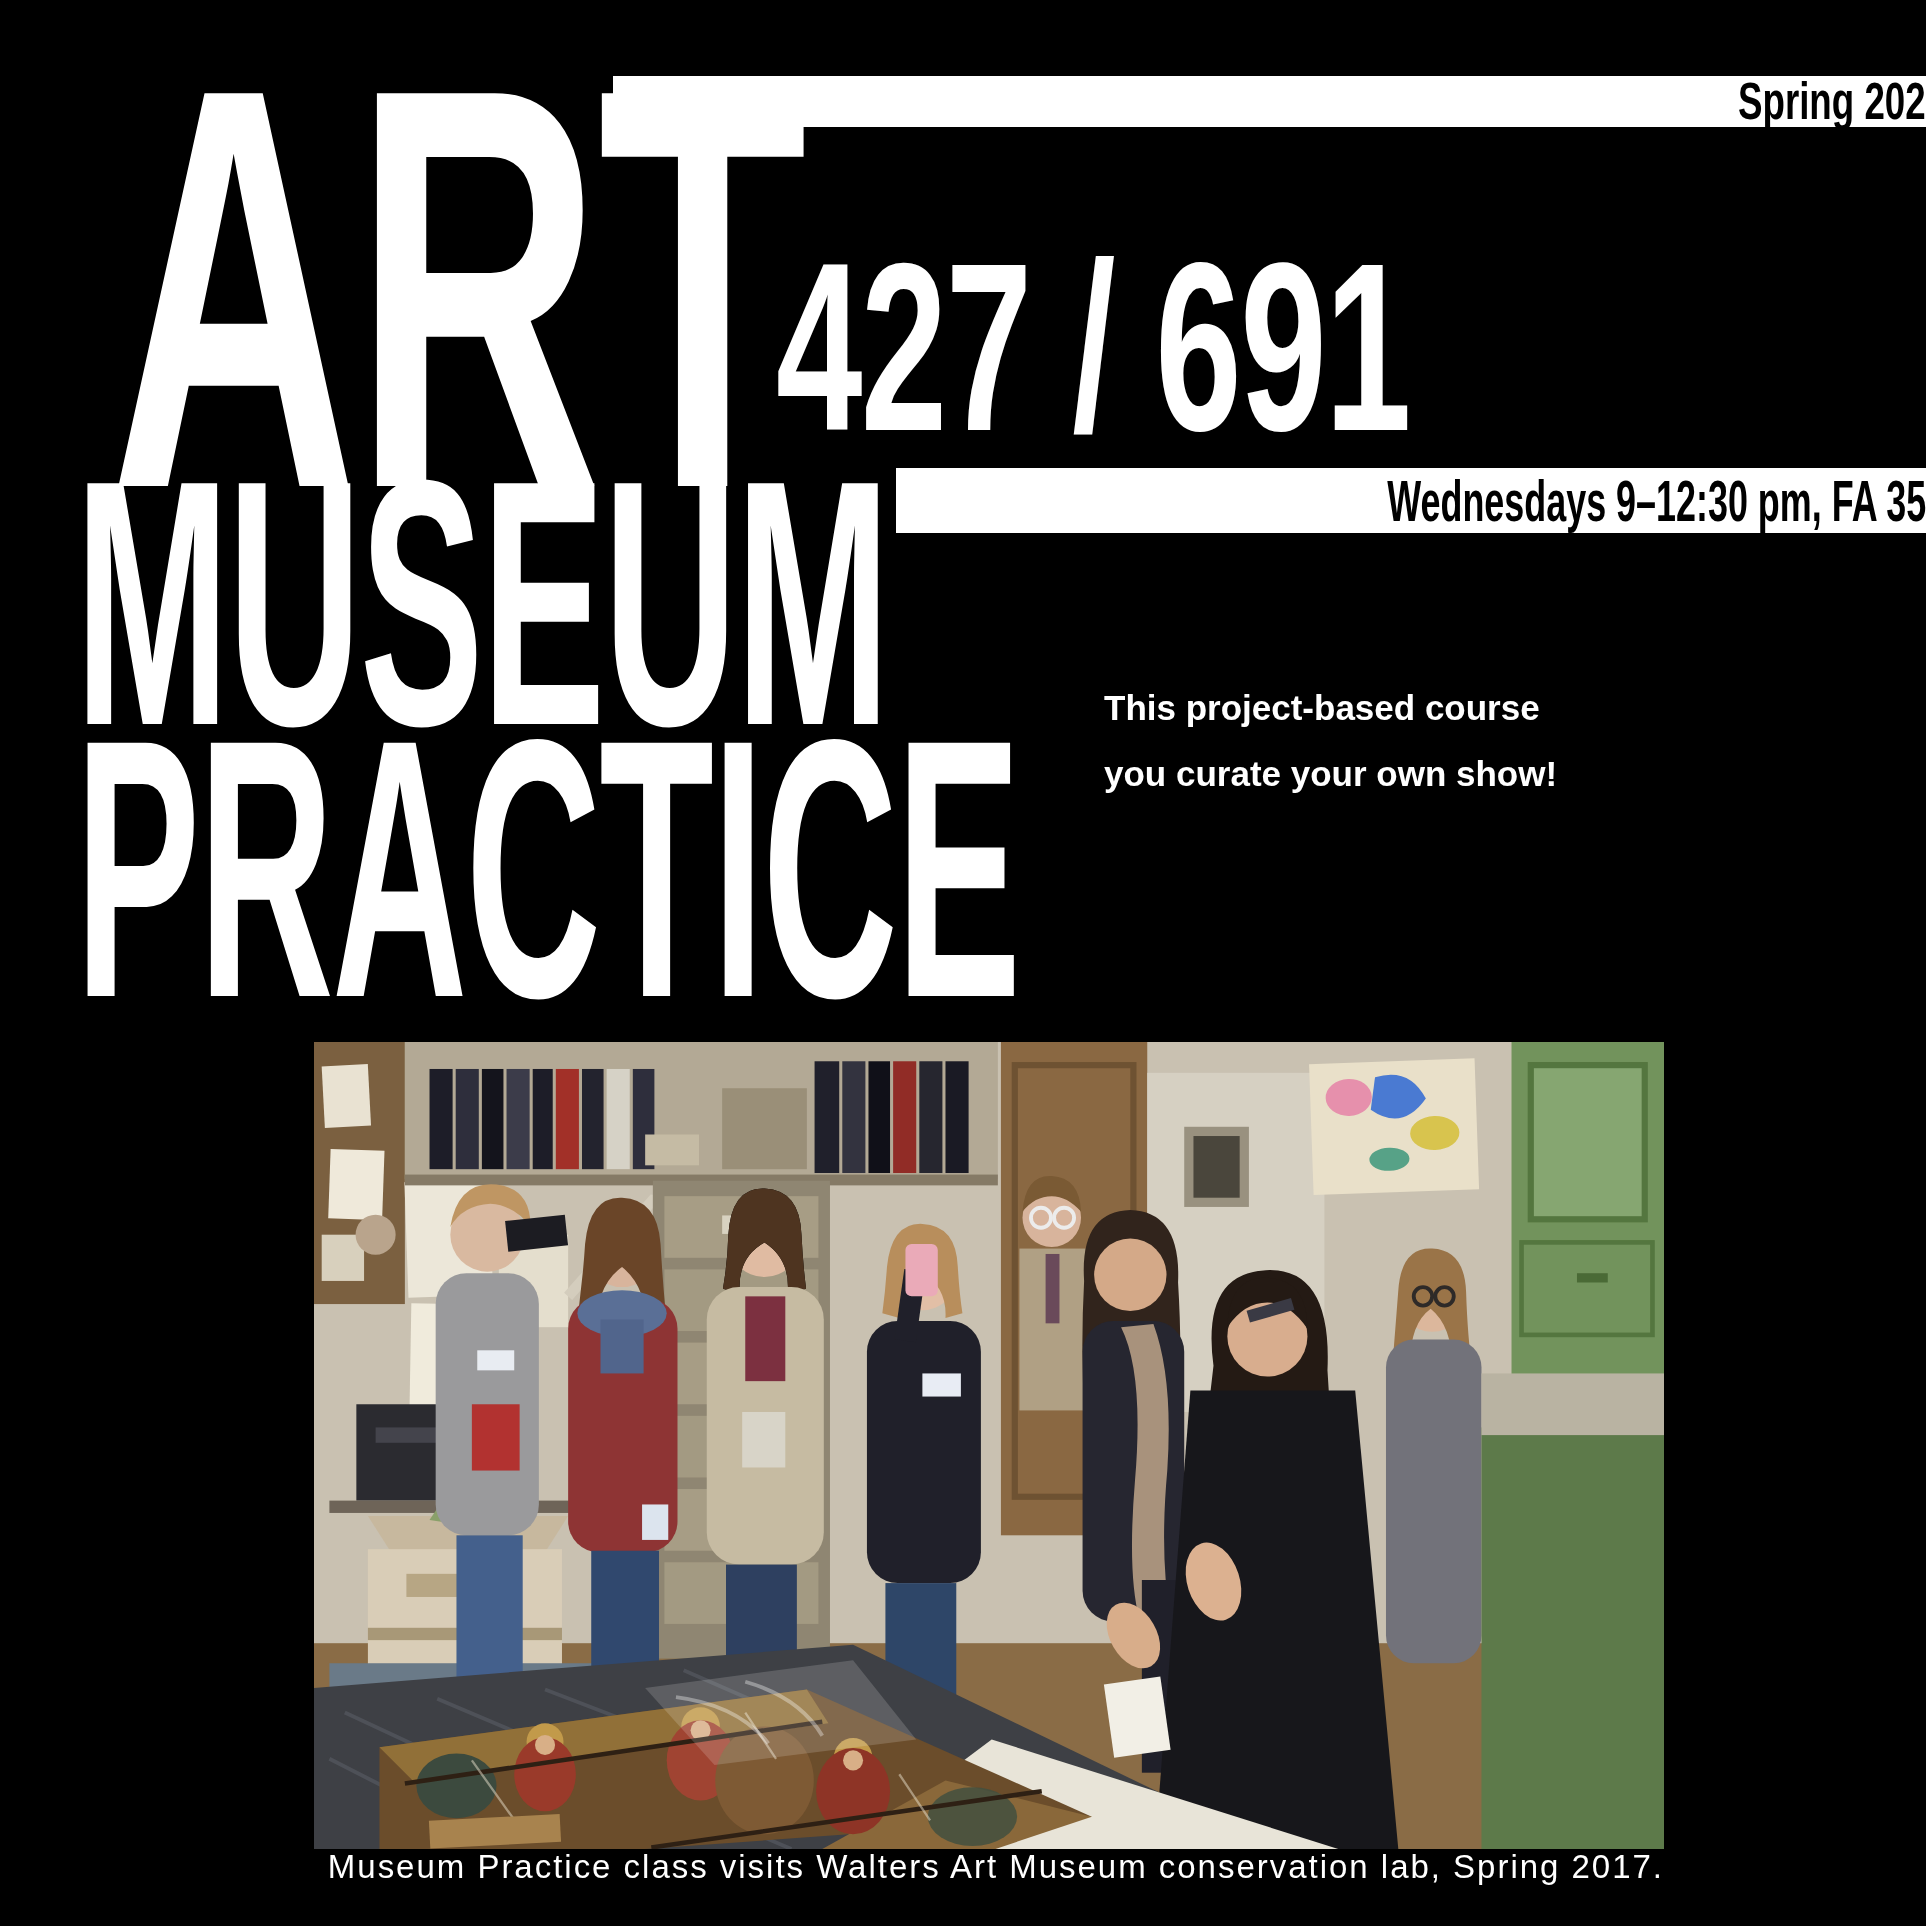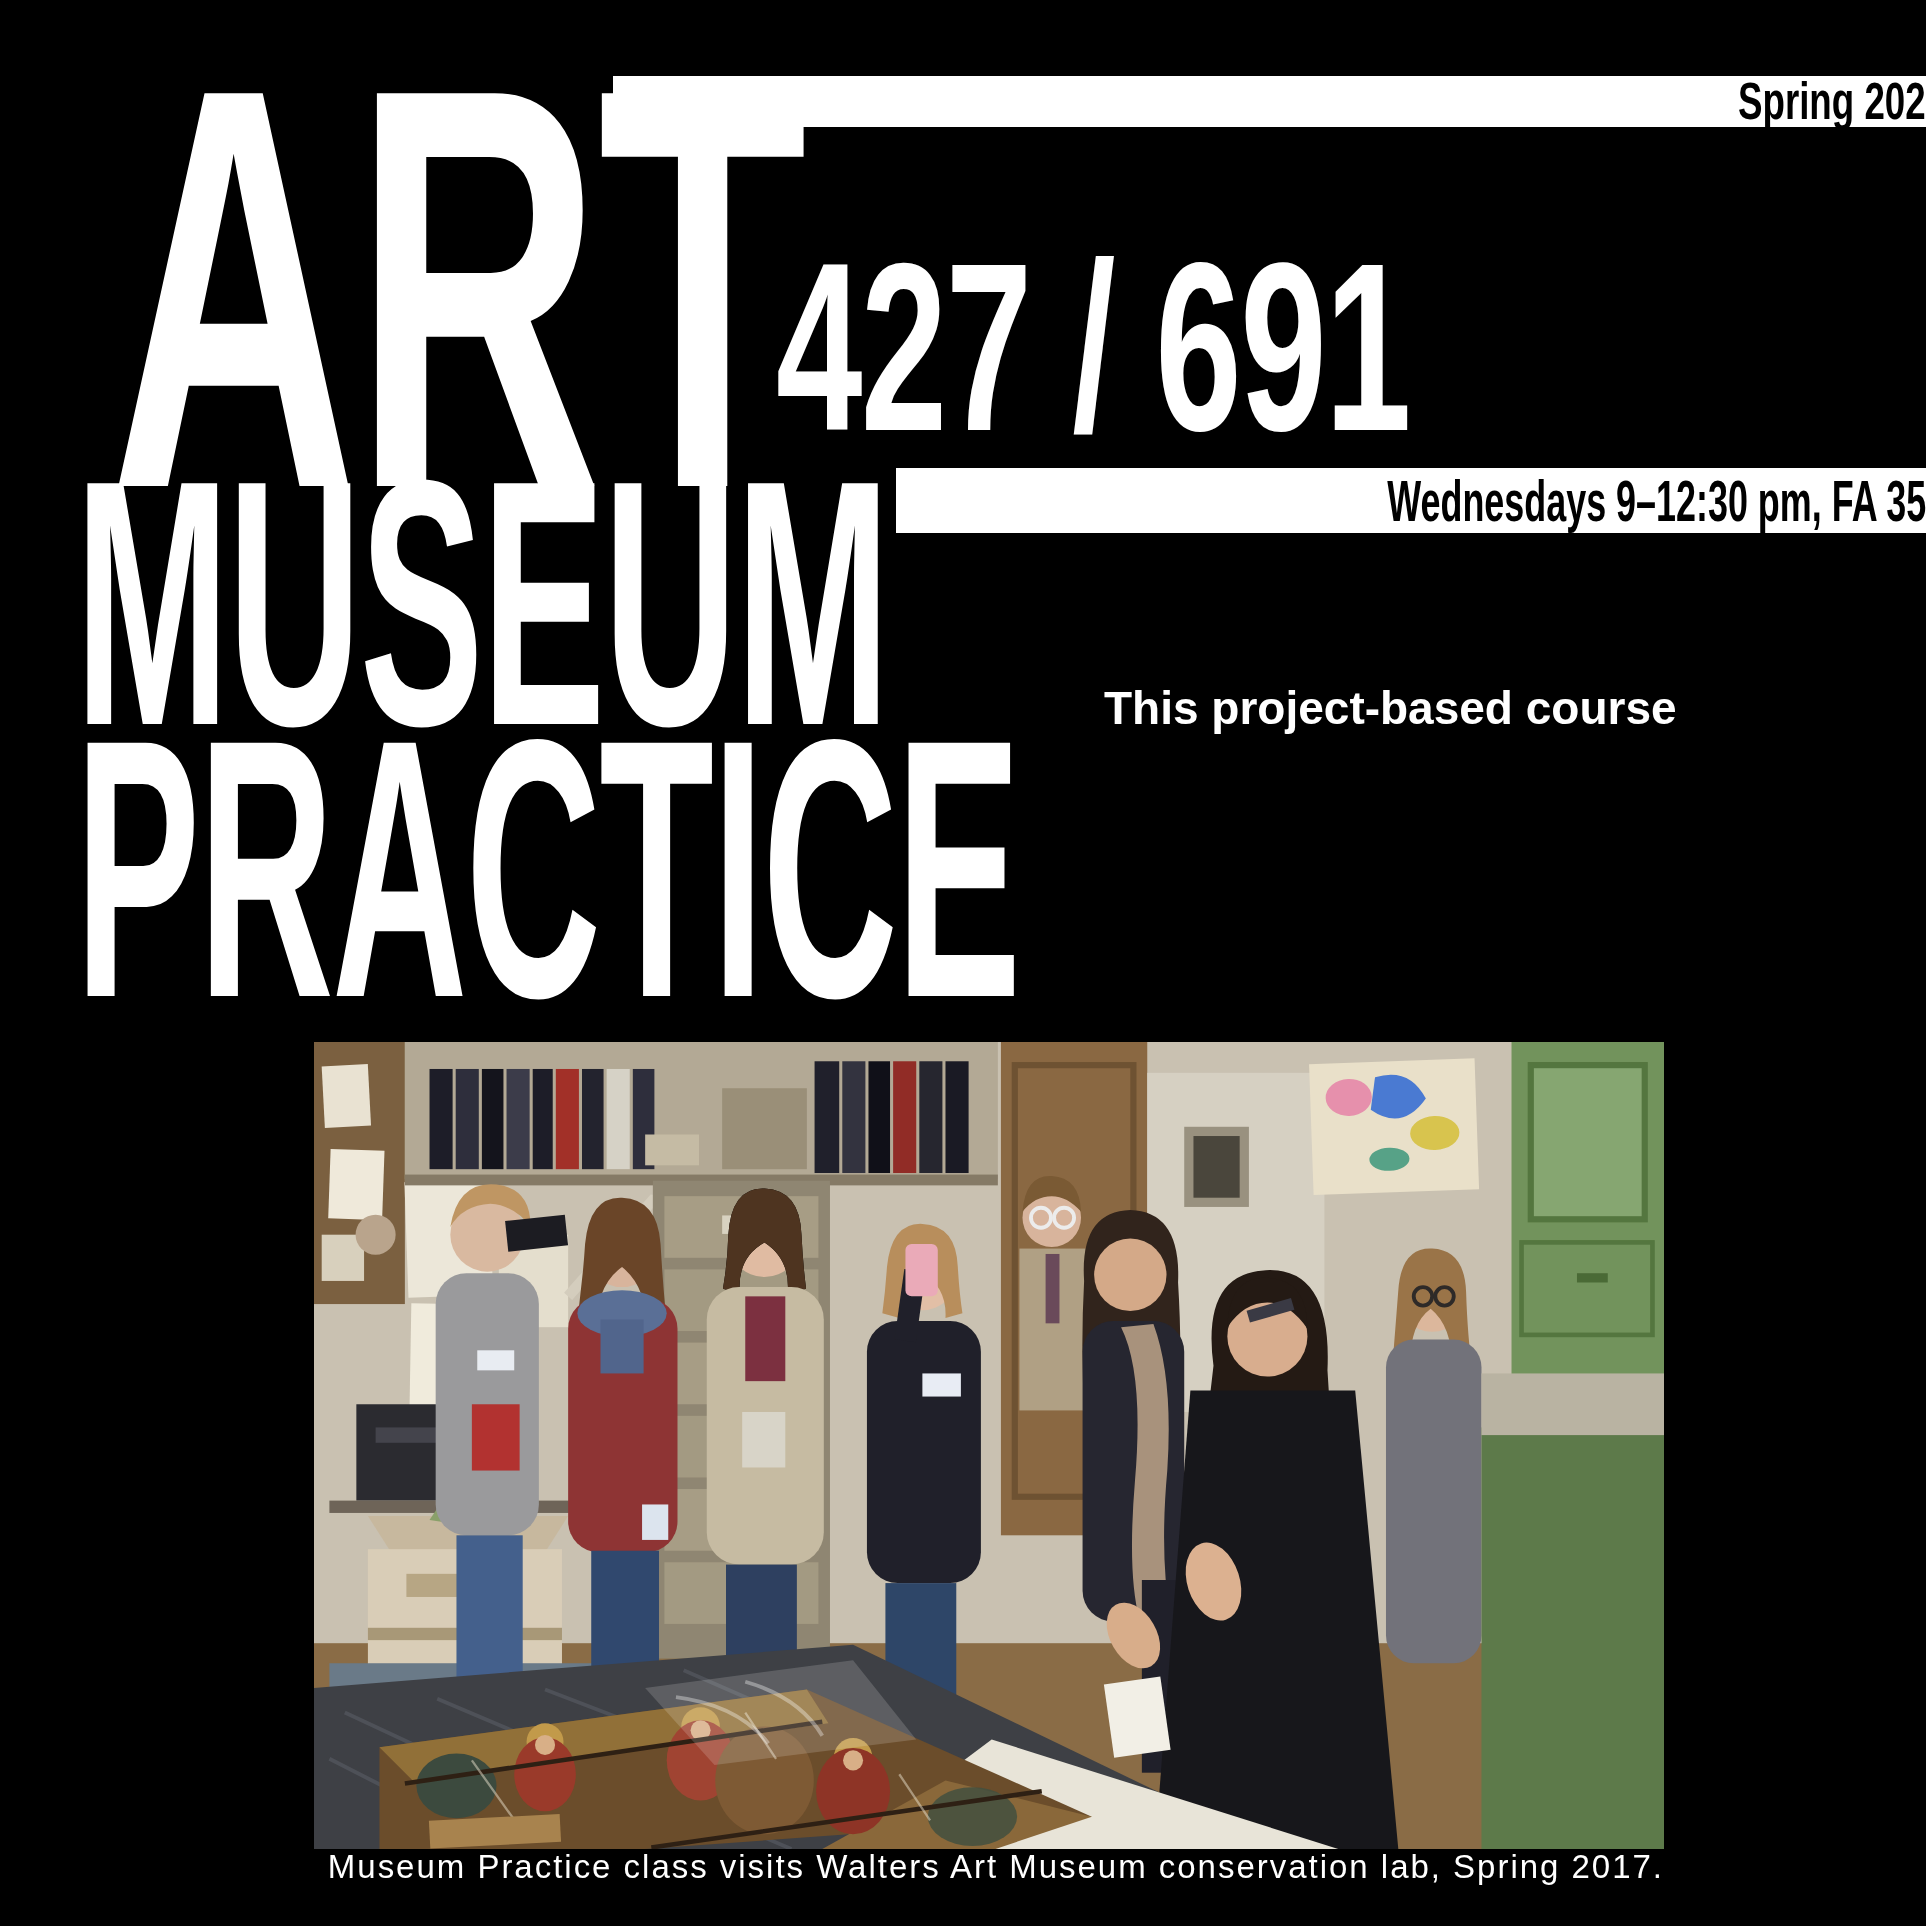--- a/index.html
+++ b/index.html
@@ -16,21 +16,21 @@
   .term-text{font-size:51px;transform:scaleX(0.72);}
   .sched-text{font-size:57px;transform:scaleX(0.63);}
   
   .display{position:absolute;color:#fff;font-weight:bold;line-height:1;white-space:nowrap;
            transform-origin:0 0;letter-spacing:-0.01em;}
   .art{left:110px;top:2.7px;font-size:571px;transform:scaleX(0.60);}
   .num{left:776px;top:228px;font-size:239px;transform:scaleX(0.65);}
   .museum{left:75px;top:428px;font-size:350px;transform:scaleX(0.53);}
   .practice{left:75px;top:685px;font-size:368px;transform:scaleX(0.51);}
   
-  .intro{position:absolute;left:1104px;top:675px;font-size:46px;font-weight:bold;line-height:66px;}
+  .intro{position:absolute;left:1104px;top:675px;font-size:35px;font-weight:bold;line-height:66px;}
   
   .photo{position:absolute;overflow:hidden;background:#222;}
   .photo svg{display:block;width:100%;height:100%;}
   .photo-main{left:314px;top:1042px;width:1350px;height:807px;}
   .caption{position:absolute;color:#fff;font-weight:400;font-size:33px;letter-spacing:0.06em;white-space:nowrap;}
   .caption-main{left:314px;top:1848px;width:1350px;text-align:right;}
 </style>
 </head>
 <body>
 
@@ -46,20 +46,21 @@
   </div>
 </div>
 
 <div class="display art">ART</div>
 <div class="display num">427 / 691</div>
 <div class="display museum">MUSEUM</div>
 <div class="display practice">PRACTICE</div>
 
 <div class="intro">
   <div>This project-based course</div>
+  <div>you curate your own show!</div>
 </div>
 
 <div class="photo photo-main">
   <svg viewBox="0 0 1753 1047" preserveAspectRatio="none">
     <rect x="0" y="0" width="1753" height="1047" fill="#c9c1b1"></rect>
     <rect x="0" y="780" width="1753" height="267" fill="#8a6c46"></rect>
 
     <g>
       <rect x="0" y="0" width="118" height="340" fill="#7b6040"></rect>
       <rect x="12" y="30" width="60" height="80" fill="#e9e2d2" transform="rotate(-3 42 70)"></rect>

